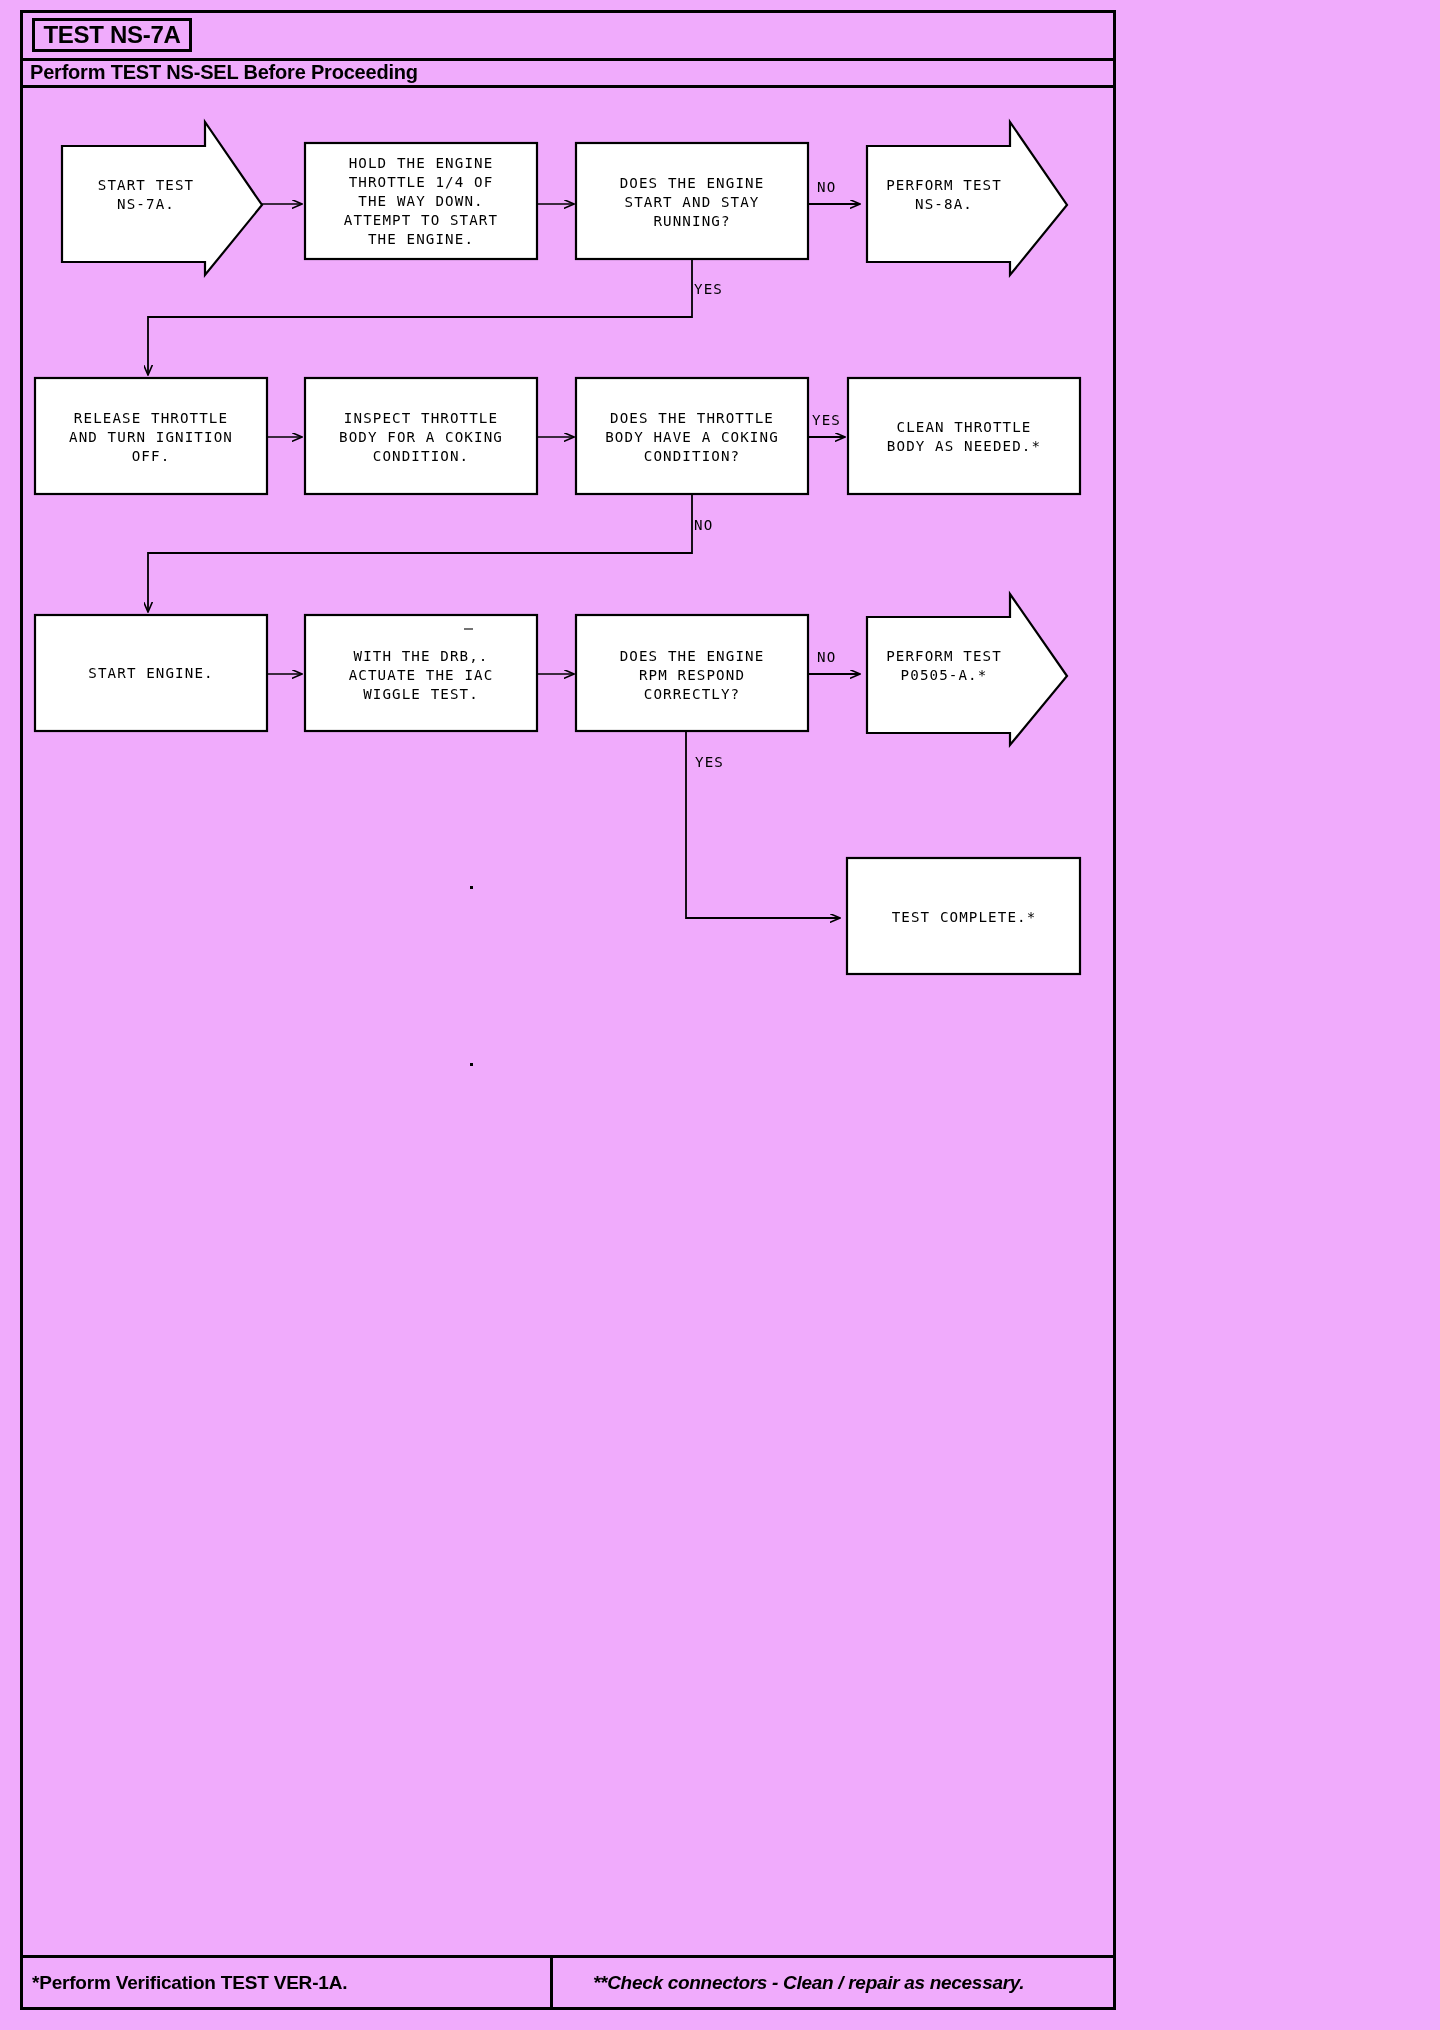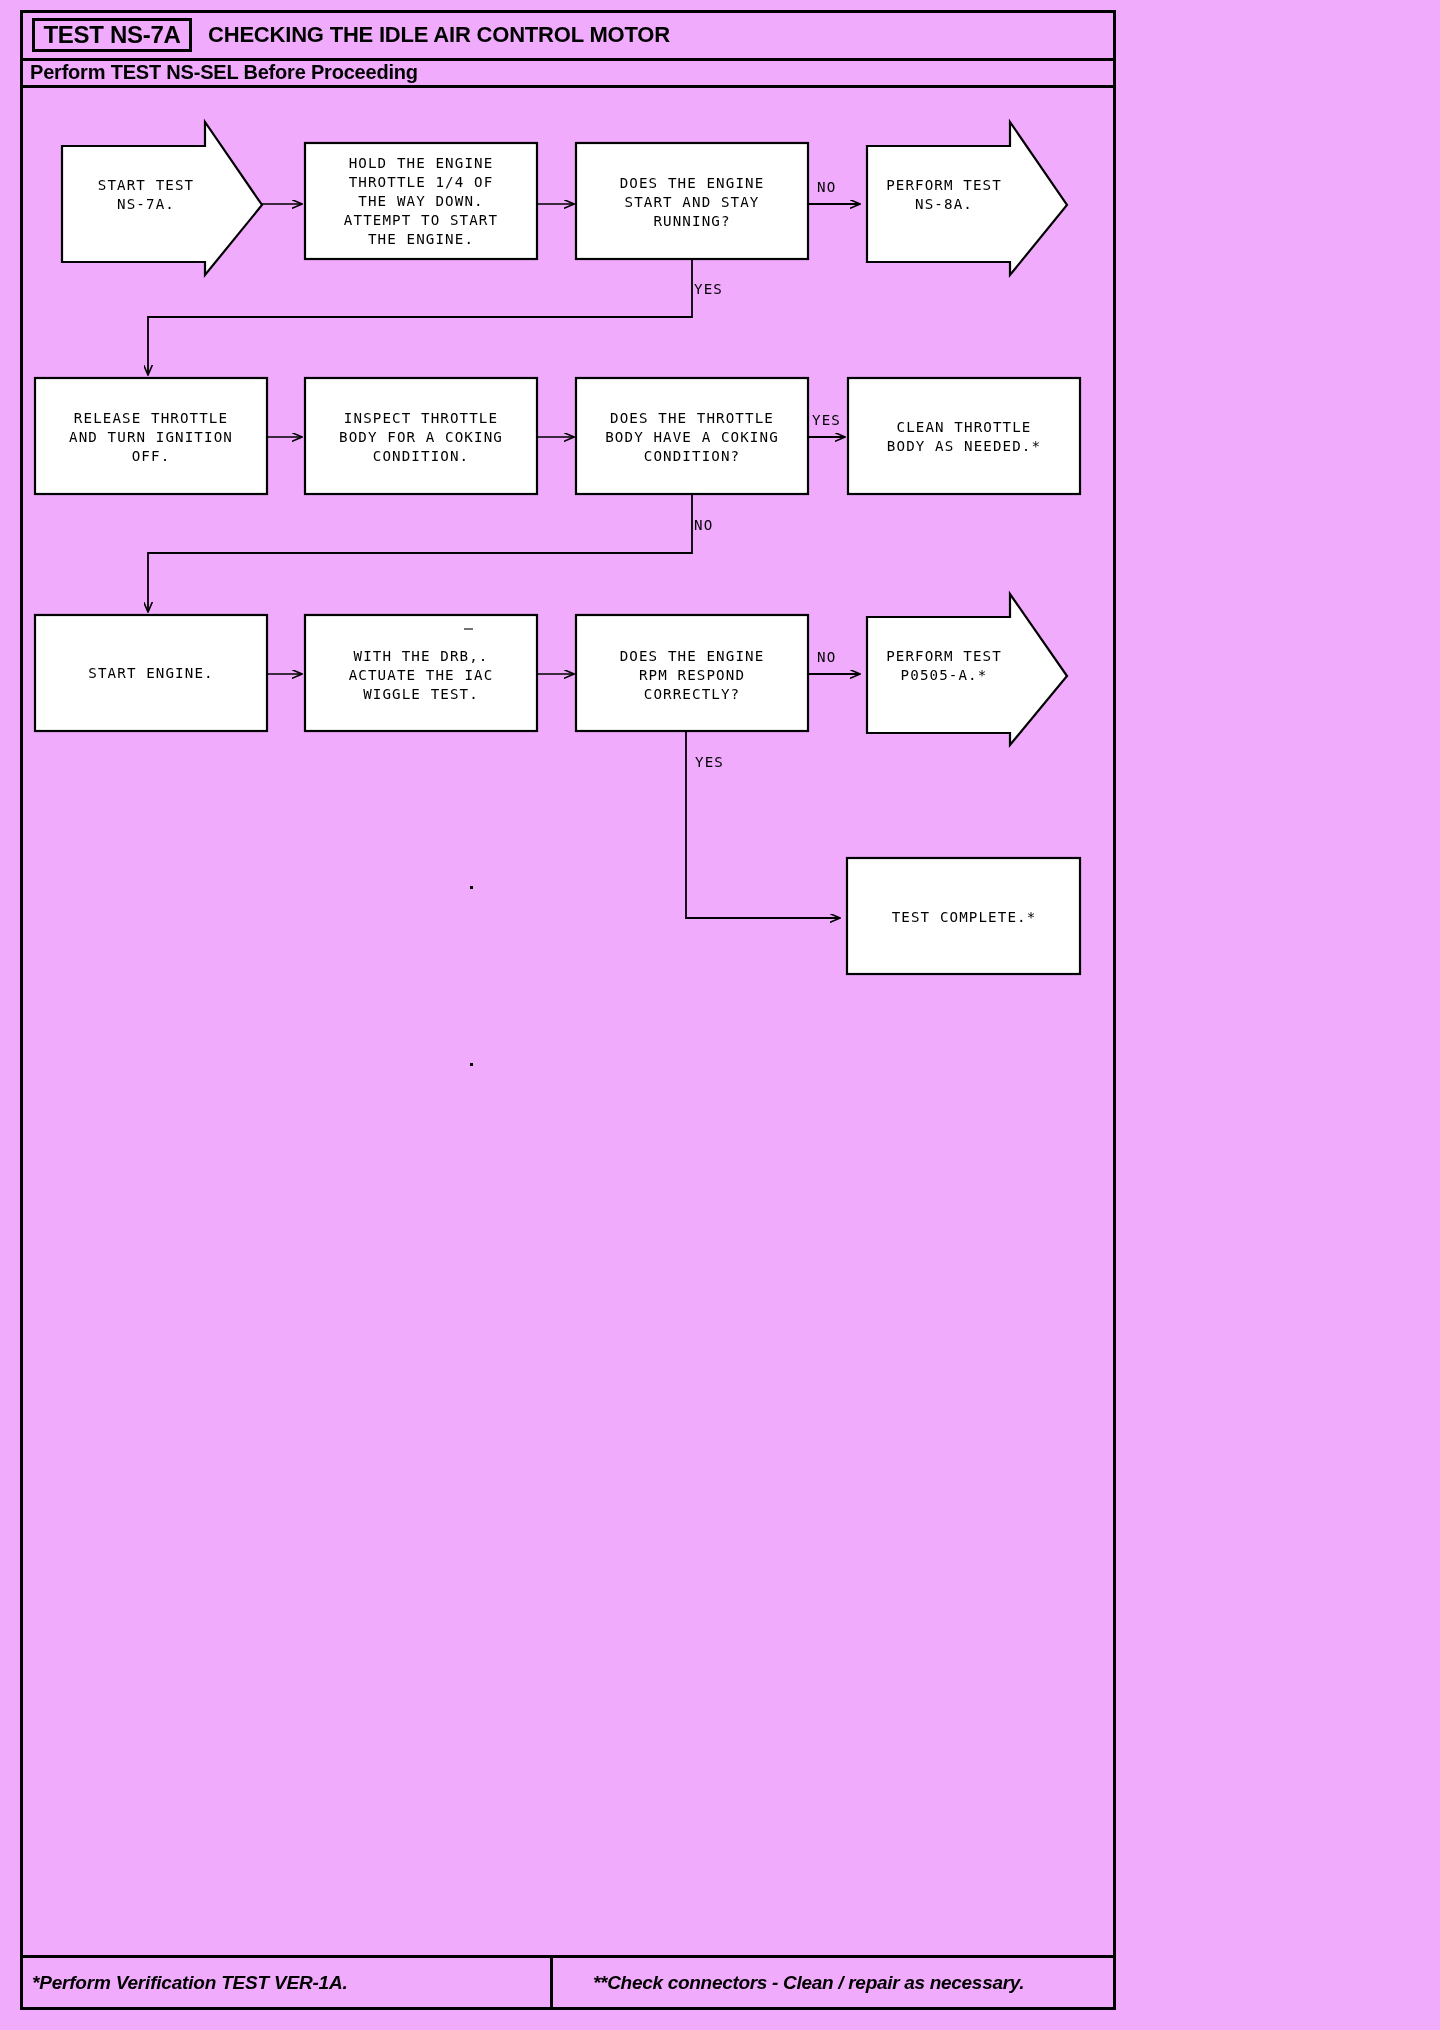--- a/index.html
+++ b/index.html
@@ -110,21 +110,20 @@
     width: 3px;
     height: 49px;
     background: #000;
   }
   .ftr-left {
     position: absolute;
     left: 32px;
     top: 1972px;
     font-size: 19px;
     font-weight: bold;
-    font-style: italic;
     letter-spacing: -0.2px;
     color: #000;
     white-space: nowrap;
   }
   .ftr-right {
     position: absolute;
     left: 593px;
     top: 1972px;
     font-size: 19px;
     font-weight: bold;
@@ -179,21 +178,20 @@
 <body>
 
 <div id="page">
 
   <div class="frame"></div>
 
   <div class="hdr-row1"></div>
   <div class="hdr-testbox">
     <span>TEST NS-7A</span>
   </div>
-  <div class="hdr-title">CHECKING THE IDLE AIR CONTROL MOTOR</div>
   <div class="hdr-divider"></div>
   <div class="hdr-sub">Perform TEST NS-SEL Before Proceeding</div>
   <div class="hdr-divider2"></div>
 
   <div class="ftr-divider"></div>
   <div class="ftr-sep"></div>
   <div class="ftr-left">*Perform Verification TEST VER-1A.</div>
   <div class="ftr-right">**Check connectors - Clean / repair as necessary.</div>
 
   <svg id="flow" viewBox="0 0 1440 2030">

